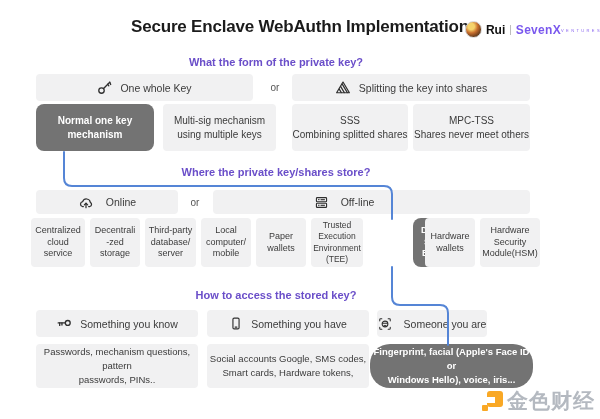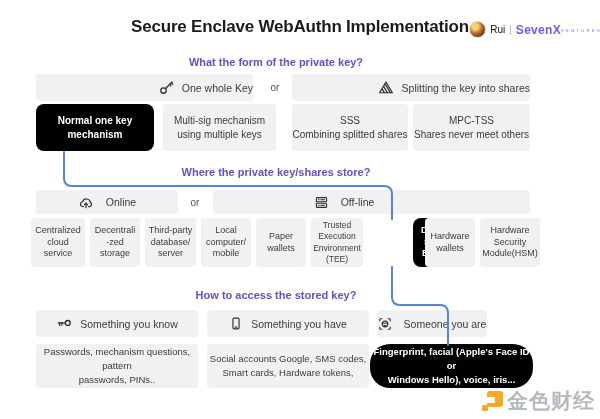--- a/index.html
+++ b/index.html
@@ -6,42 +6,42 @@
   .stage{position:relative;width:600px;height:419px;background:#ffffff;
          font-family:"Liberation Sans",sans-serif;overflow:hidden;padding-left:32px;}
 
   
   .title{position:absolute;top:17px;left:0;width:600px;text-align:center;
          font-size:17px;font-weight:bold;color:#1b1b1b;letter-spacing:-0.2px;}
   .logo{position:absolute;top:21px;right:30px;display:flex;align-items:center;gap:4px;}
   .avatar{width:15px;height:15px;border-radius:50%;
           background:radial-gradient(circle at 35% 30%, #f5d36b 0 22%, #c96f2e 45%, #7a4620 68%, #2e2620 100%);
           border:1px solid #d7d7d7;}
-  .rui{font-size:10px;font-weight:normal;color:#101010;}
+  .rui{font-size:12px;font-weight:bold;color:#101010;}
   .sep{font-size:10px;color:#b0b0b0;}
   .brand{display:flex;flex-direction:row;align-items:center;line-height:1;}
   .brand-name{font-size:12px;font-weight:bold;color:#7a58ee;letter-spacing:0.3px;}
   .brand-sub{font-size:4px;letter-spacing:2.4px;color:#8a65f0;margin-top:2px;}
 
   
   .question{position:absolute;left:0;width:552px;text-align:center;
             font-size:11px;font-weight:bold;color:#6a4ec9;}
   #q1{top:56px}#q2{top:166px}#q3{top:289px}
 
   
   .gbox{position:absolute;background:#f1f1f2;border-radius:4px;display:flex;
         align-items:center;justify-content:center;color:#3b3b3b;box-sizing:border-box;}
   .node{white-space:pre-line;text-align:center;}
-  .blue{background:#000000;color:#ffffff;font-weight:bold;}
+  .blue{background:#737373;color:#ffffff;font-weight:bold;}
   .or{position:absolute;font-size:10px;color:#555;display:flex;
       align-items:center;justify-content:center;}
   .ic{flex:0 0 auto;display:block;}
 
   
-  .r1{top:74px;height:27px;font-size:10.5px;gap:8px;justify-content:flex-end;}
+  .r1{top:74px;height:27px;font-size:10.5px;gap:8px;}
   #opt-whole{left:36px;width:217px}
   #or1{left:258px;top:74px;width:34px;height:27px;}
   #opt-split{left:292px;width:238px}
 
   
   .r2{top:104px;height:47px;font-size:10px;line-height:1.4;}
   #n-normal{left:36px;width:118px;border-radius:8px;}
   #n-multisig{left:163px;width:113px}
   #n-sss{left:292px;width:116px}
   #n-mpc{left:413px;width:117px}

